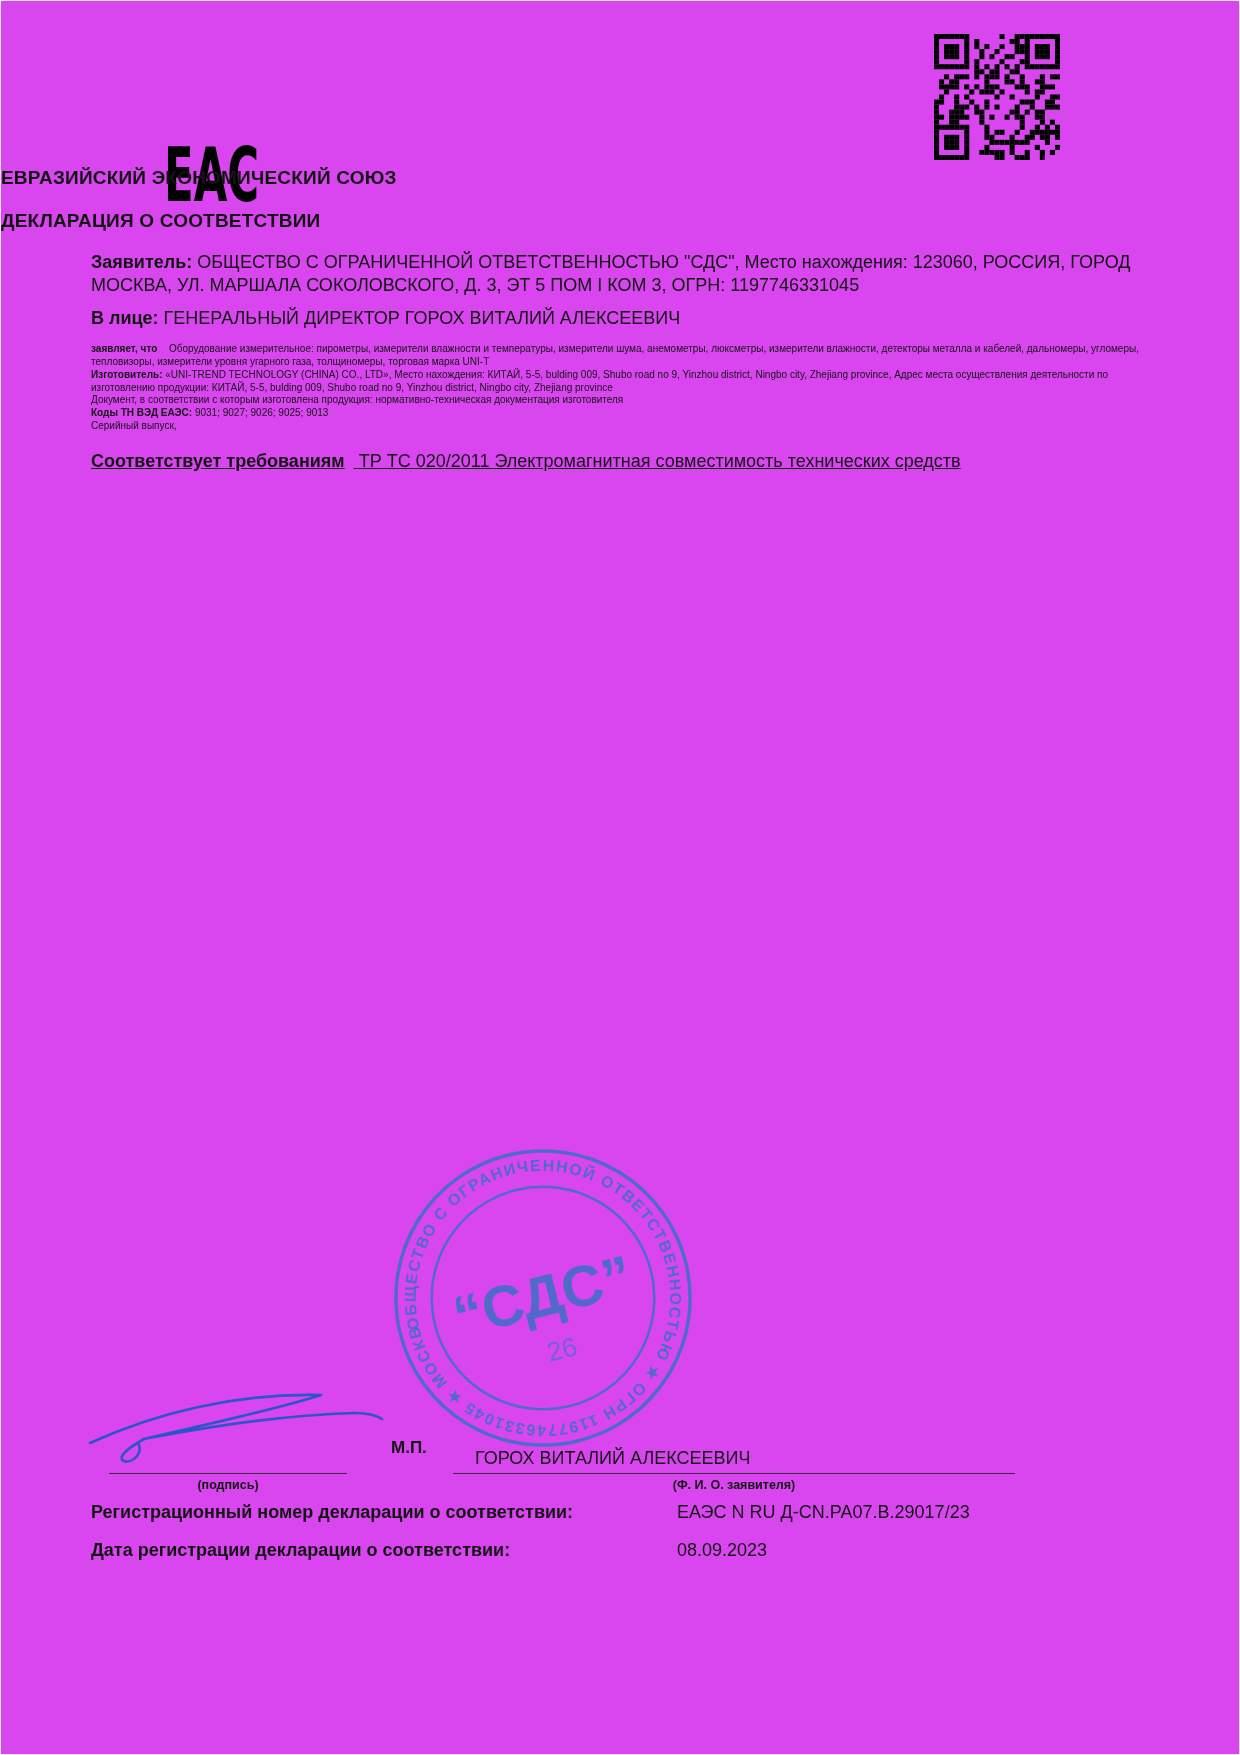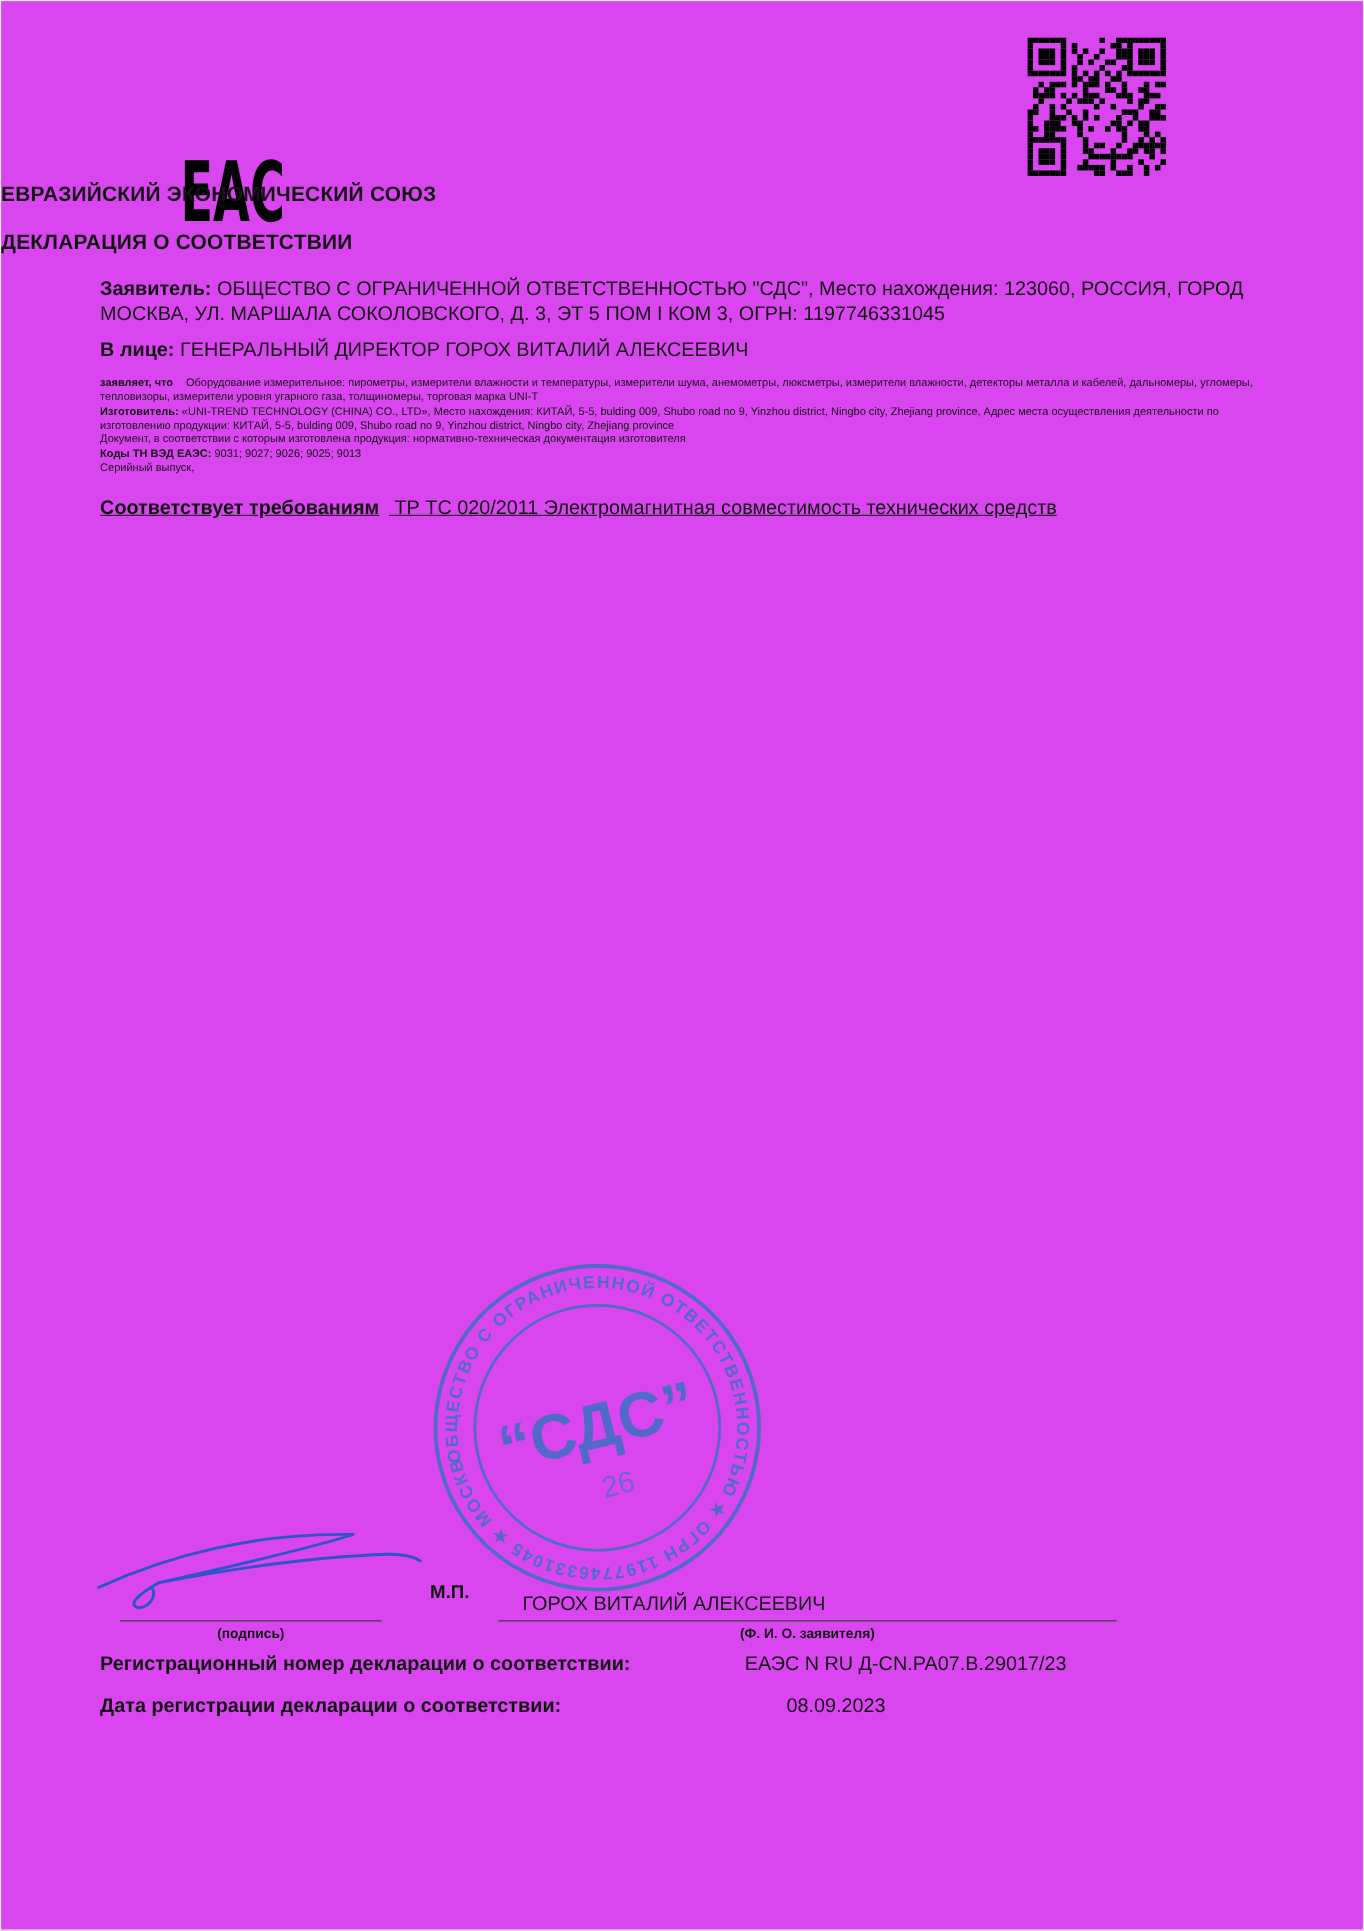--- a/index.html
+++ b/index.html
@@ -63,21 +63,21 @@
   .signer-name{position:absolute;left:474px;top:1447px;font-size:18px;}
   .sig-line{position:absolute;top:1472px;border-top:1.6px solid #333;height:0;}
   .line-left{left:108px;width:238px;}
   .line-right{left:452px;width:562px;}
   .caption{position:absolute;top:1477px;font-size:12.5px;font-weight:bold;text-align:center;}
   .cap-left{left:108px;width:238px;}
   .cap-right{left:452px;width:562px;}
   .reg-row{position:absolute;left:90px;width:1060px;display:flex;font-size:18px;line-height:1.3;}
   .reg-row .lbl{font-weight:bold;flex:0 0 586px;}
   .reg-row.row1{top:1500px;}
-  .reg-row.row2{top:1538px;gap:38px;}
+  .reg-row.row2{top:1538px;}
 </style>
 </head>
 <body>
 
 <div class="page">
 
   <div class="qr">
     <svg id="qr-svg" viewBox="0 0 125 125" width="126" height="126" fill="#000">
         <rect x="0" y="0" width="5" height="5"></rect>
         <rect x="5" y="0" width="5" height="5"></rect>

